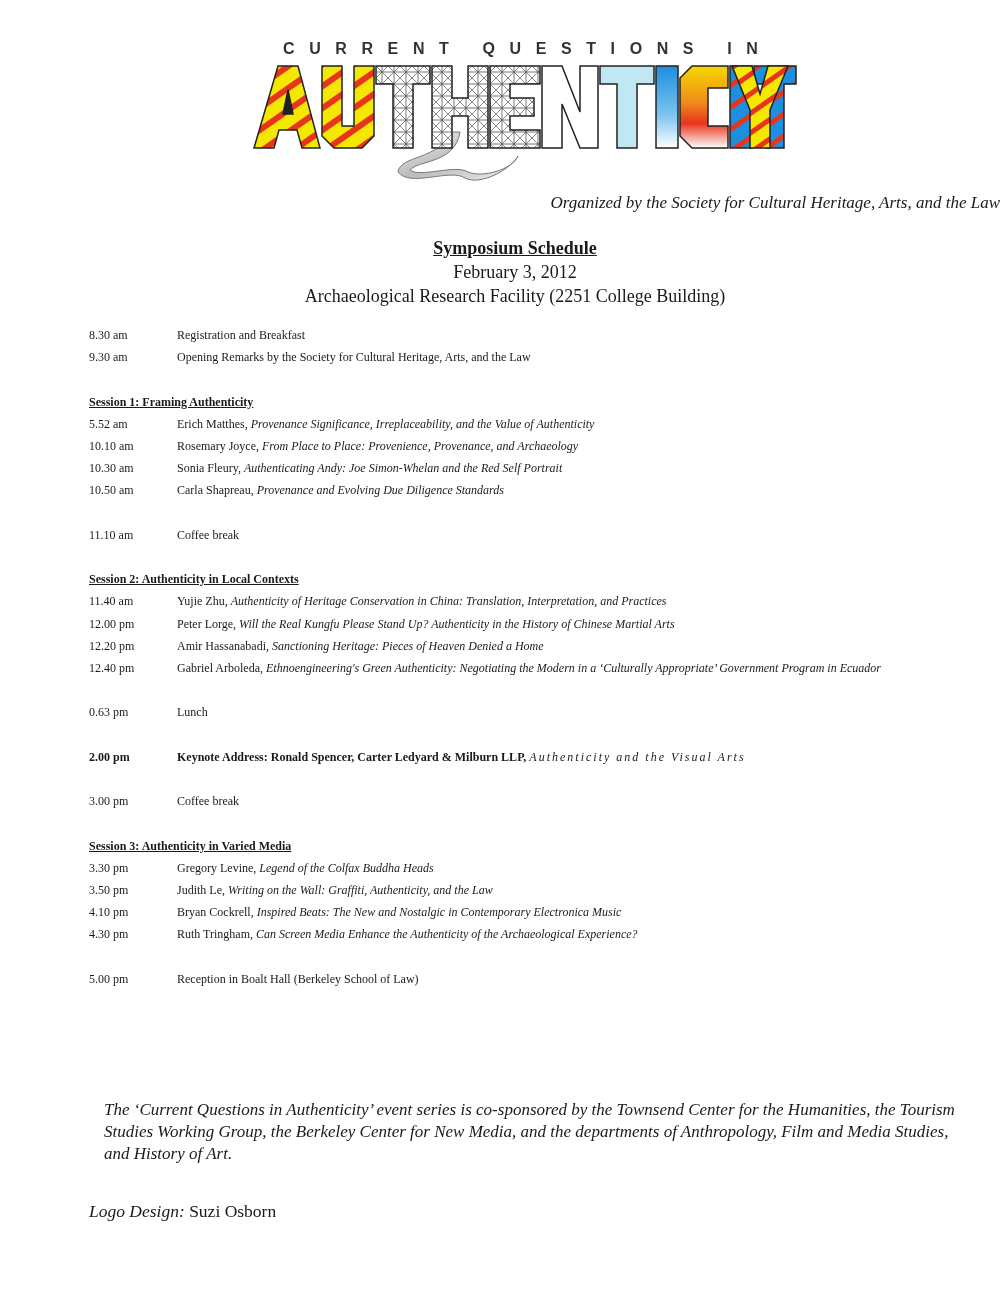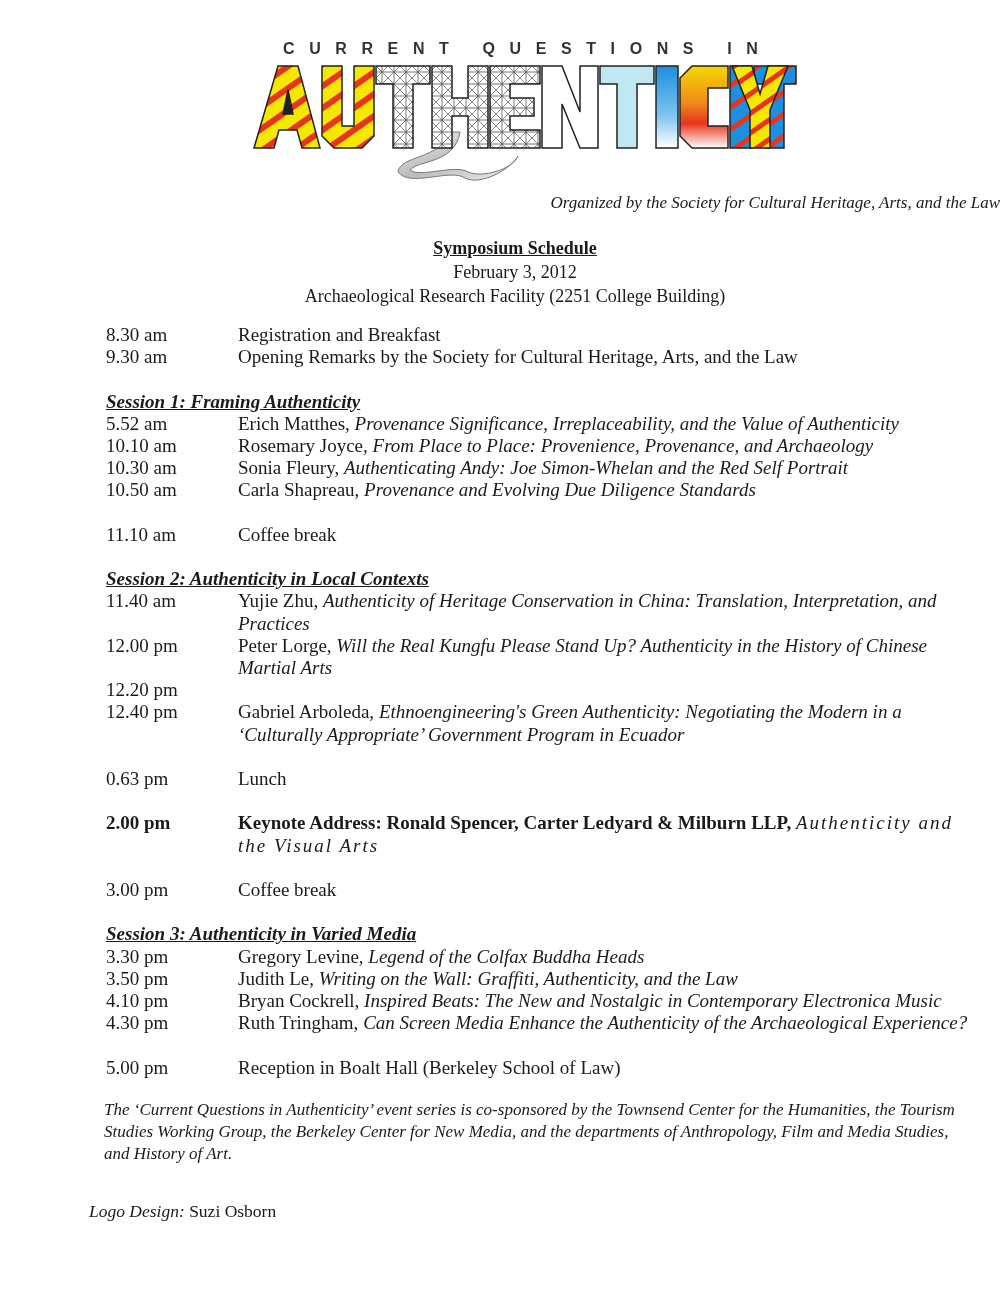--- a/index.html
+++ b/index.html
@@ -16,26 +16,26 @@
     white-space: nowrap;
     margin-left: 9px;
   }
   .logo-svg { position: absolute; left: 0; top: 24px; }
   .subtitle {
     position: absolute; left: 0; width: 1000px; top: 193px; text-align: right;
     font-style: italic; font-size: 17px;
   }
   .center-block { position: absolute; left: 0; width: 1030px; top: 236px; text-align: center; font-size: 18px; line-height: 24px; }
   .center-block .title { text-decoration: underline; font-weight: bold; }
-  .sched { position: absolute; left: 106px; top: 324px; width: 880px; font-size: 19px; line-height: 22.2px; }
+  .sched { position: absolute; left: 89px; top: 324px; width: 880px; font-size: 12px; line-height: 22.2px; }
   .row { display: flex; }
   .time { width: 88px; flex: 0 0 88px; white-space: nowrap; }
-  .desc { flex: 1; margin-left: 44px; }
+  .desc { flex: 1; }
   .desc i { font-style: italic; }
-  .session { text-decoration: underline; font-weight: bold; font-style: italic; }
+  .session { text-decoration: underline; font-weight: bold; }
   .gap { height: 22.2px; }
   .bold-row .time, .bold-row .desc b { font-weight: bold; }
   .spaced-italic { font-style: italic; letter-spacing: 2px; }
   .footer { position: absolute; left: 104px; top: 1099px; width: 870px; font-size: 17px; line-height: 22px; font-style: italic; }
   .credit { position: absolute; left: 89px; top: 1201px; font-size: 17.5px; }
   .credit i { font-style: italic; }
 </style>
 </head>
 <body>
 
@@ -159,20 +159,21 @@
   <div class="row">
     <span class="time">11.40 am</span>
     <span class="desc"><span>Yujie Zhu,</span> <i>Authenticity of Heritage Conservation in China: Translation, Interpretation, and Practices</i></span>
   </div>
   <div class="row">
     <span class="time">12.00 pm</span>
     <span class="desc"><span>Peter Lorge,</span> <i>Will the Real Kungfu Please Stand Up? Authenticity in the History of Chinese Martial Arts</i></span>
   </div>
   <div class="row">
     <span class="time">12.20 pm</span>
+    <span class="desc"><span>Amir Hassanabadi,</span> <i>Sanctioning Heritage: Pieces of Heaven Denied a Home</i></span>
   </div>
   <div class="row">
     <span class="time">12.40 pm</span>
     <span class="desc"><span>Gabriel Arboleda,</span> <i>Ethnoengineering's Green Authenticity: Negotiating the Modern in a ‘Culturally Appropriate’ Government Program in Ecuador</i></span>
   </div>
   <div class="gap"></div>
   <div class="row">
     <span class="time">0.63 pm</span>
     <span class="desc">Lunch</span>
   </div>

